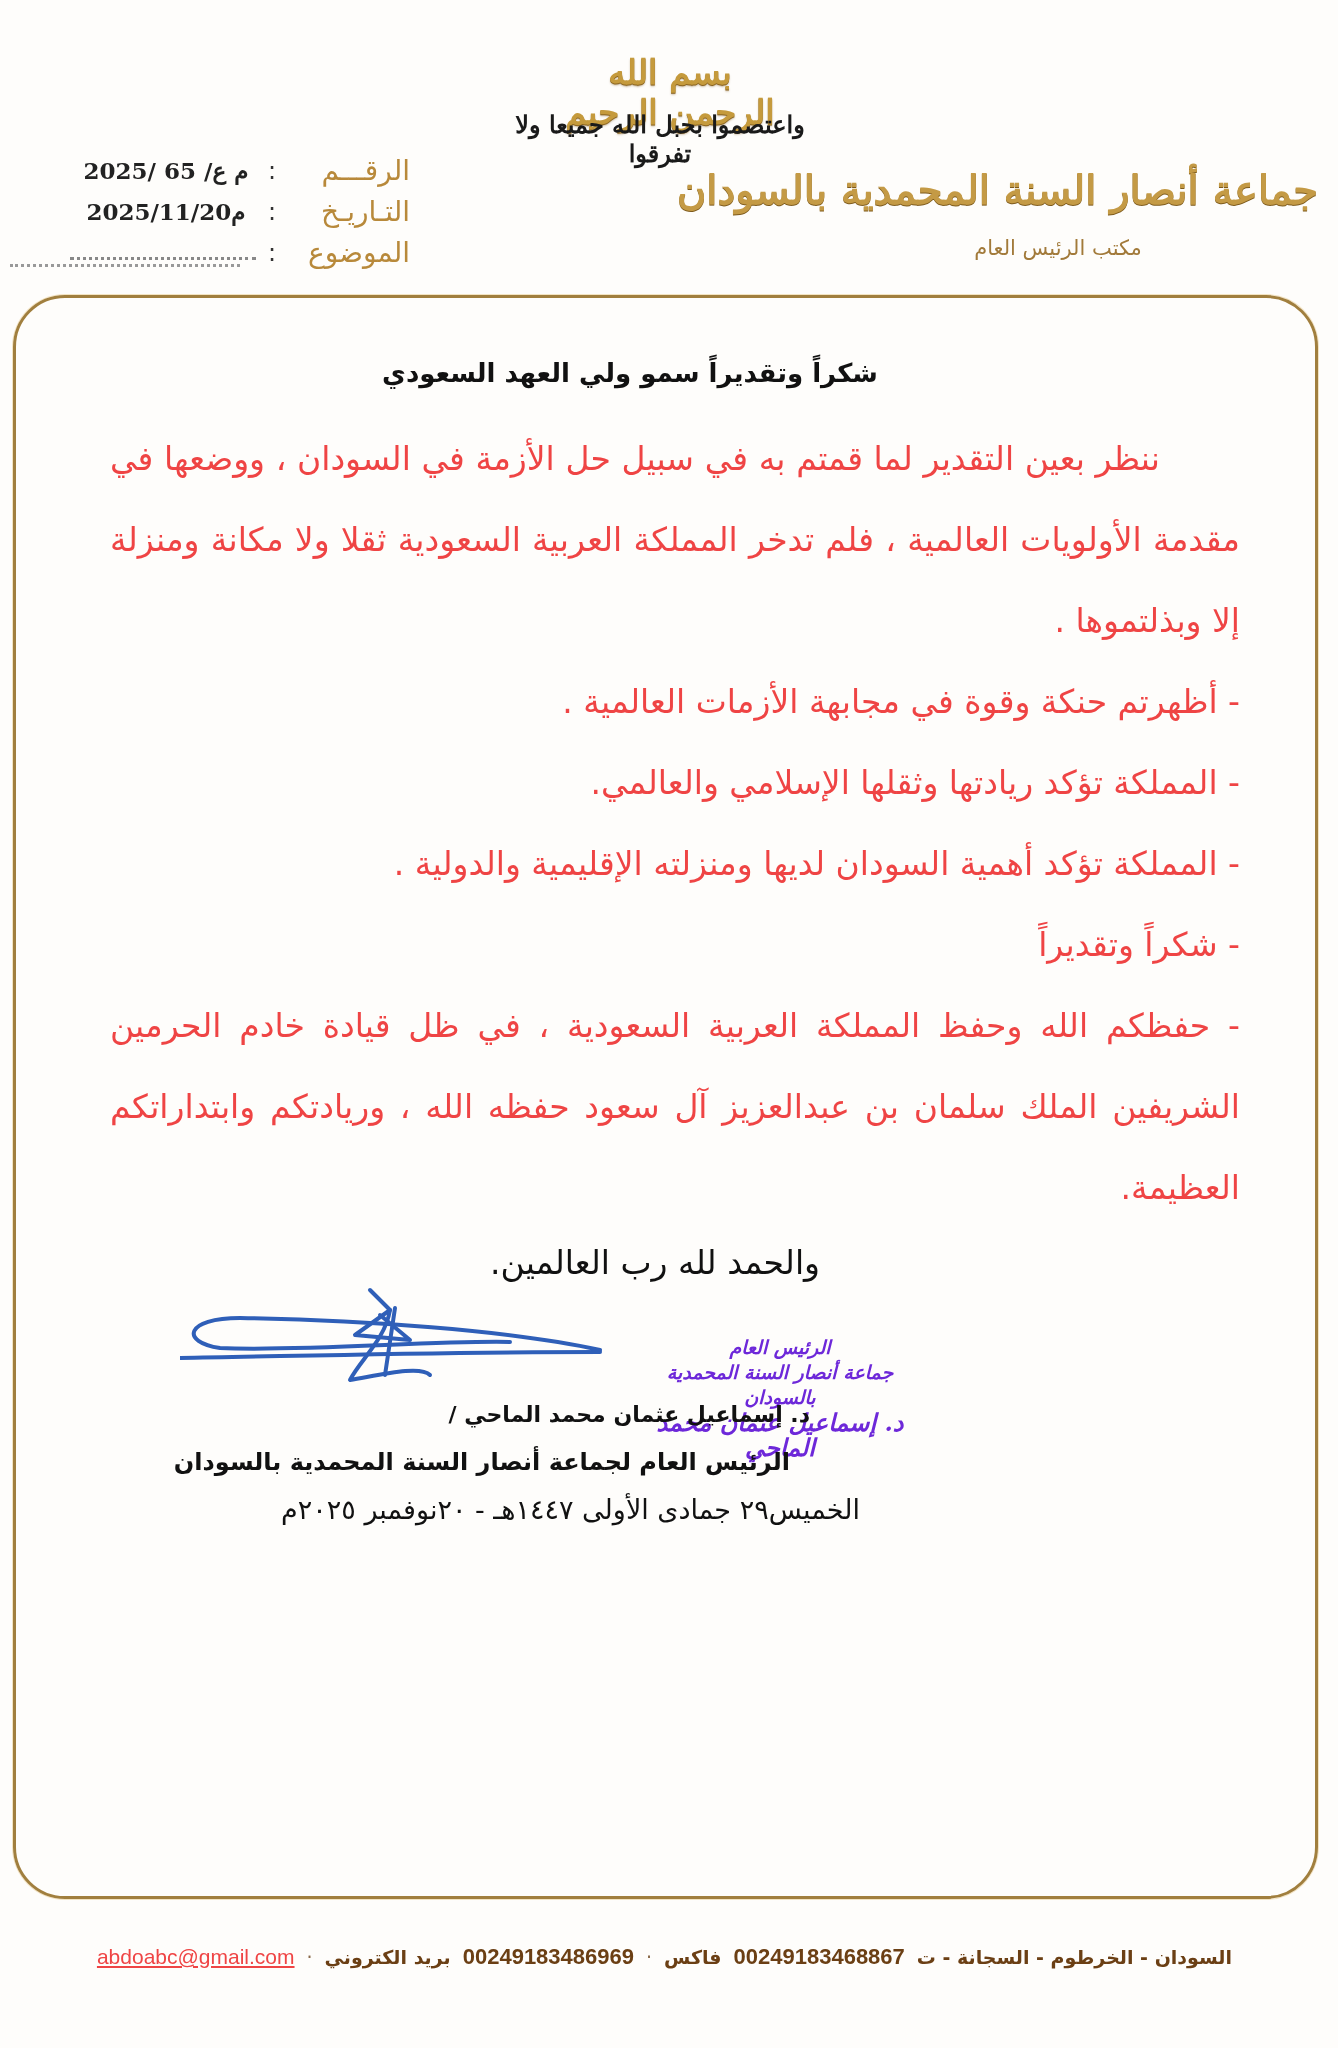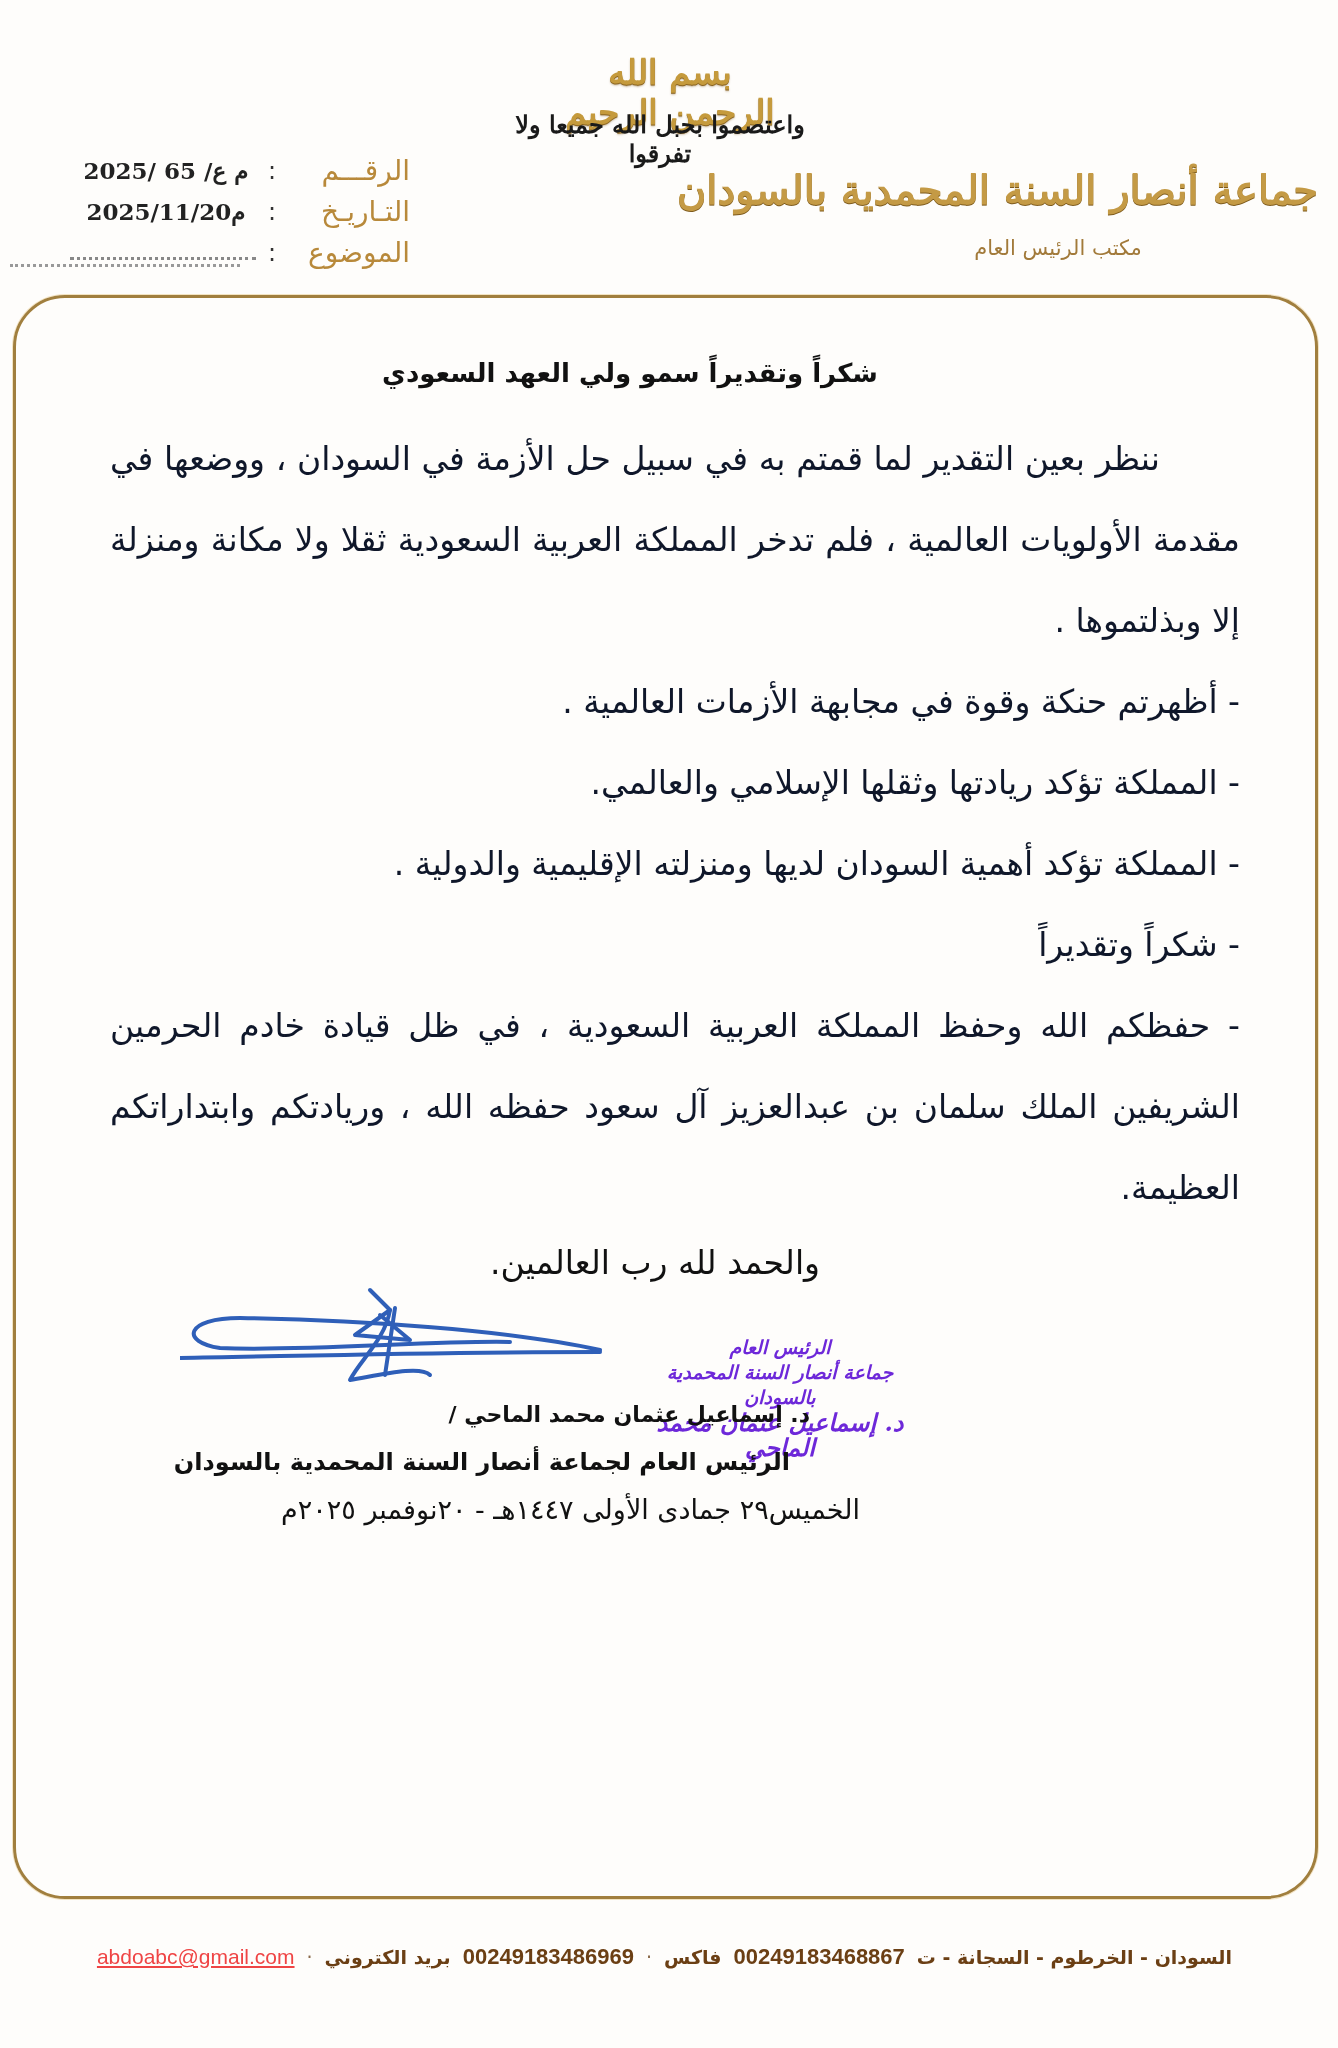--- a/index.html
+++ b/index.html
@@ -63,21 +63,21 @@
     box-shadow: 0 0 0 1px rgba(224,180,90,.35);
   }
   
   .subject {
     left: 380px; top: 358px; width: 500px; text-align: center; direction: rtl;
     font-size: 26px; font-weight: bold; color: #111;
   }
   .body-text {
     left: 110px; top: 418px; width: 1130px; direction: rtl;
     font-family: "DejaVu Sans", sans-serif; font-size: 33px; line-height: 81px;
-    color: #0f172a; text-align: justify;
+    color: #ef4444; text-align: justify;
   }
   .body-text p { margin: 0; }
   .body-text .indent { text-indent: 80px; }
   .closing {
     left: 440px; top: 1243px; width: 380px; direction: rtl; text-align: right;
     font-size: 33px; color: #111;
   }
   
   .signature { left: 180px; top: 1280px; width: 440px; height: 110px; }
   .stamp {

